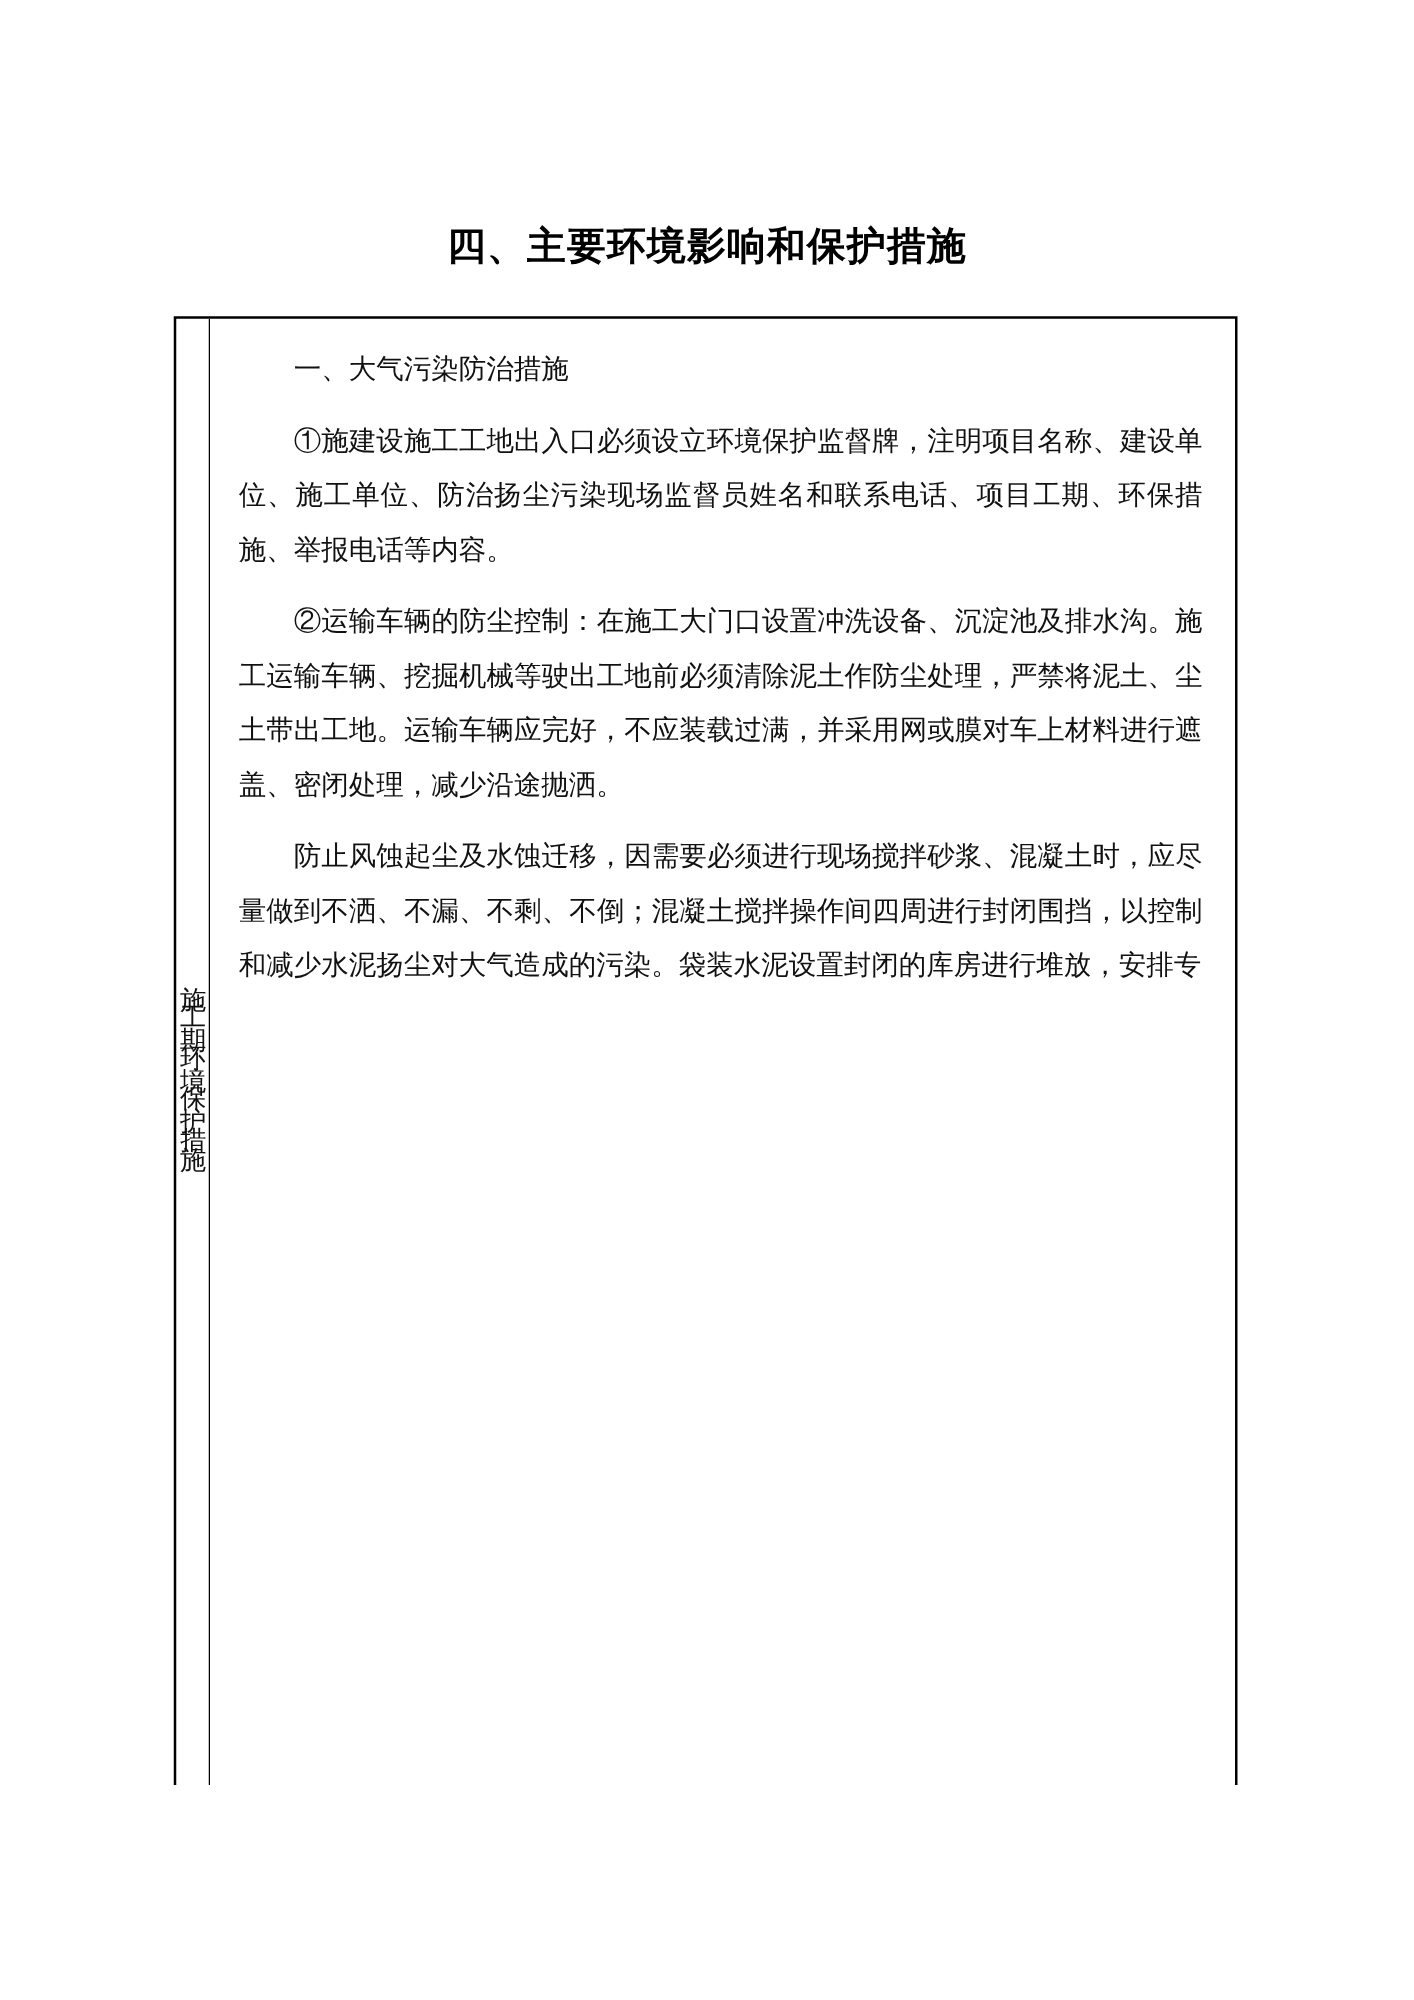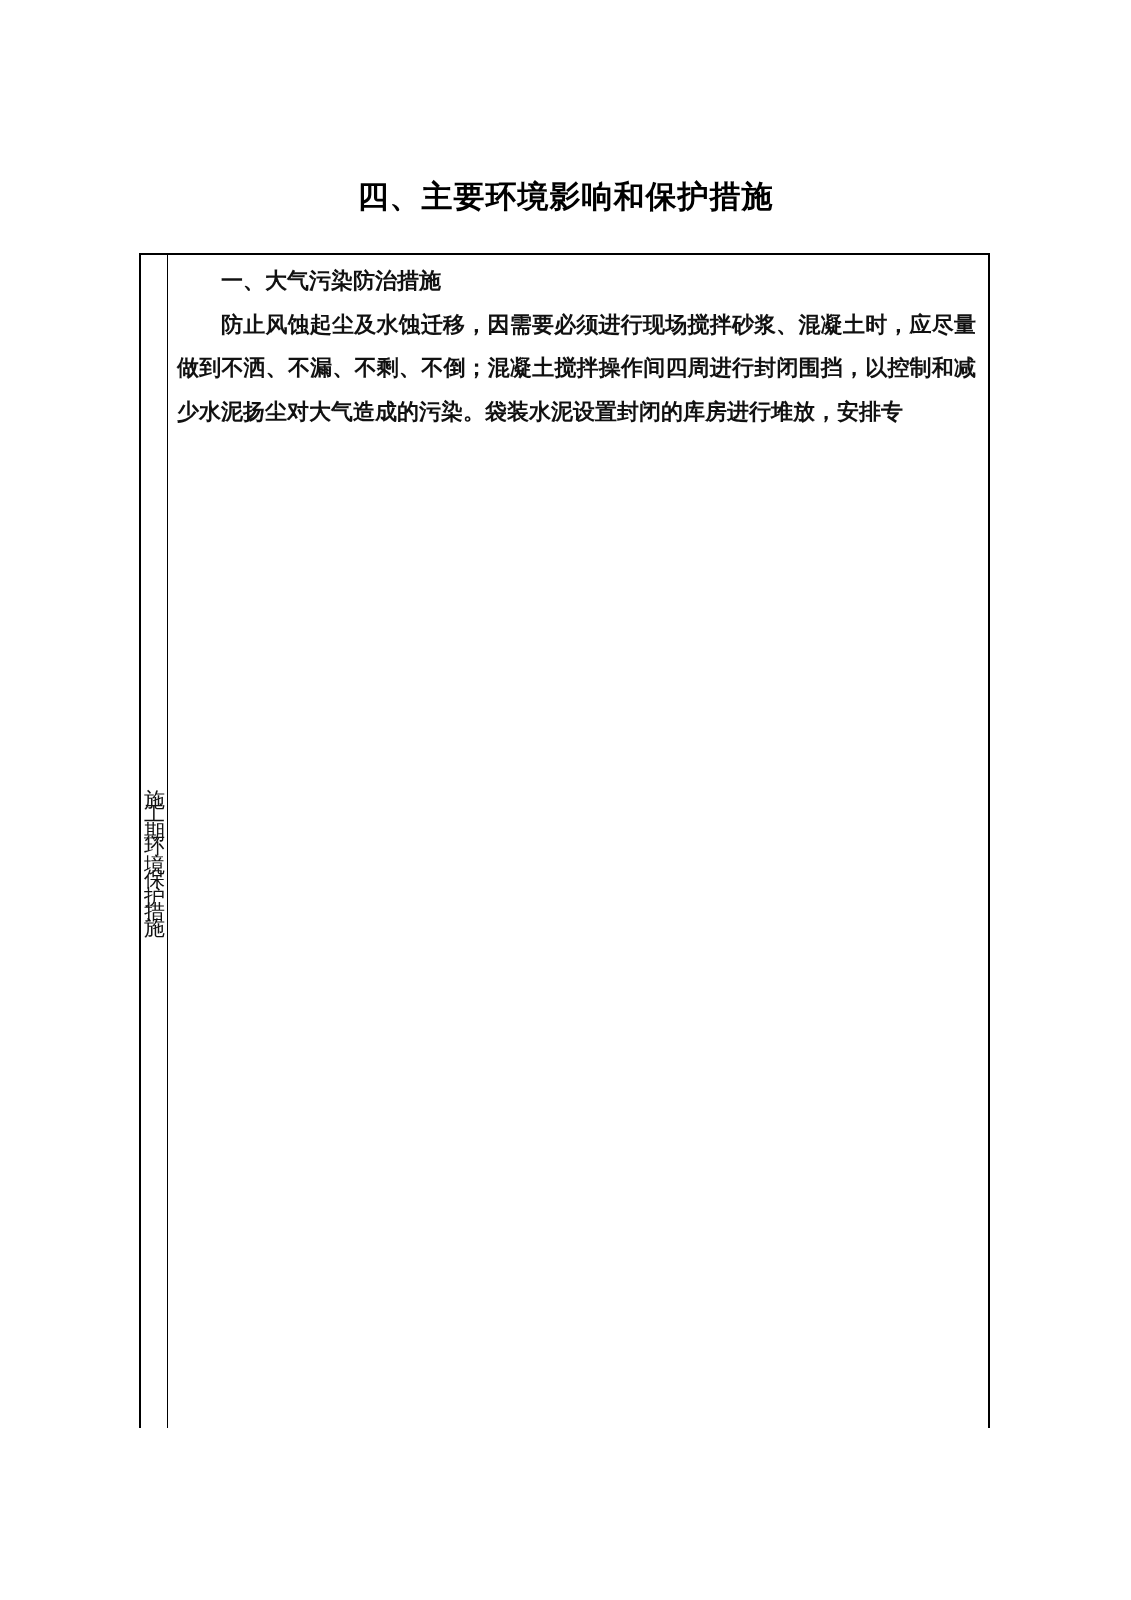--- a/index.html
+++ b/index.html
@@ -61,24 +61,23 @@
   .content-cell {
     flex: 1;
     box-sizing: border-box;
     padding: 4px 12px 0 9px;
     overflow: hidden;
     font-size: 22px;
     line-height: 43.5px;
     text-align: justify;
   }
   .content-cell p {
-    margin: 0;
+    margin: 14px;
     text-indent: 2em;
     word-break: break-all;
-    font-weight: bold;
   }
   .page-number {
     position: absolute;
     top: 1495px;
     right: 144px;
     font-size: 25px;
     letter-spacing: 1px;
     color: #1c2430;
     font-family: "Liberation Serif", "DejaVu Serif", serif;
   }
@@ -91,20 +90,22 @@
   <h1 class="doc-title">四、主要环境影响和保护措施</h1>
 
   <div class="measures-table">
 
     <div class="row-header-cell">
       <span class="row-header-text">施工期环境保护措施</span>
     </div>
 
     <div class="content-cell">
       <p>一、大气污染防治措施</p>
+      <p>①施建设施工工地出入口必须设立环境保护监督牌，注明项目名称、建设单位、施工单位、防治扬尘污染现场监督员姓名和联系电话、项目工期、环保措施、举报电话等内容。</p>
+      <p>②运输车辆的防尘控制：在施工大门口设置冲洗设备、沉淀池及排水沟。施工运输车辆、挖掘机械等驶出工地前必须清除泥土作防尘处理，严禁将泥土、尘土带出工地。运输车辆应完好，不应装载过满，并采用网或膜对车上材料进行遮盖、密闭处理，减少沿途抛洒。</p>
       <p>防止风蚀起尘及水蚀迁移，因需要必须进行现场搅拌砂浆、混凝土时，应尽量做到不洒、不漏、不剩、不倒；混凝土搅拌操作间四周进行封闭围挡，以控制和减少水泥扬尘对大气造成的污染。袋装水泥设置封闭的库房进行堆放，安排专</p>
     </div>
 
   </div>
 
   <div class="page-number">—31—</div>
 
 </div>
 
 </body></html>

